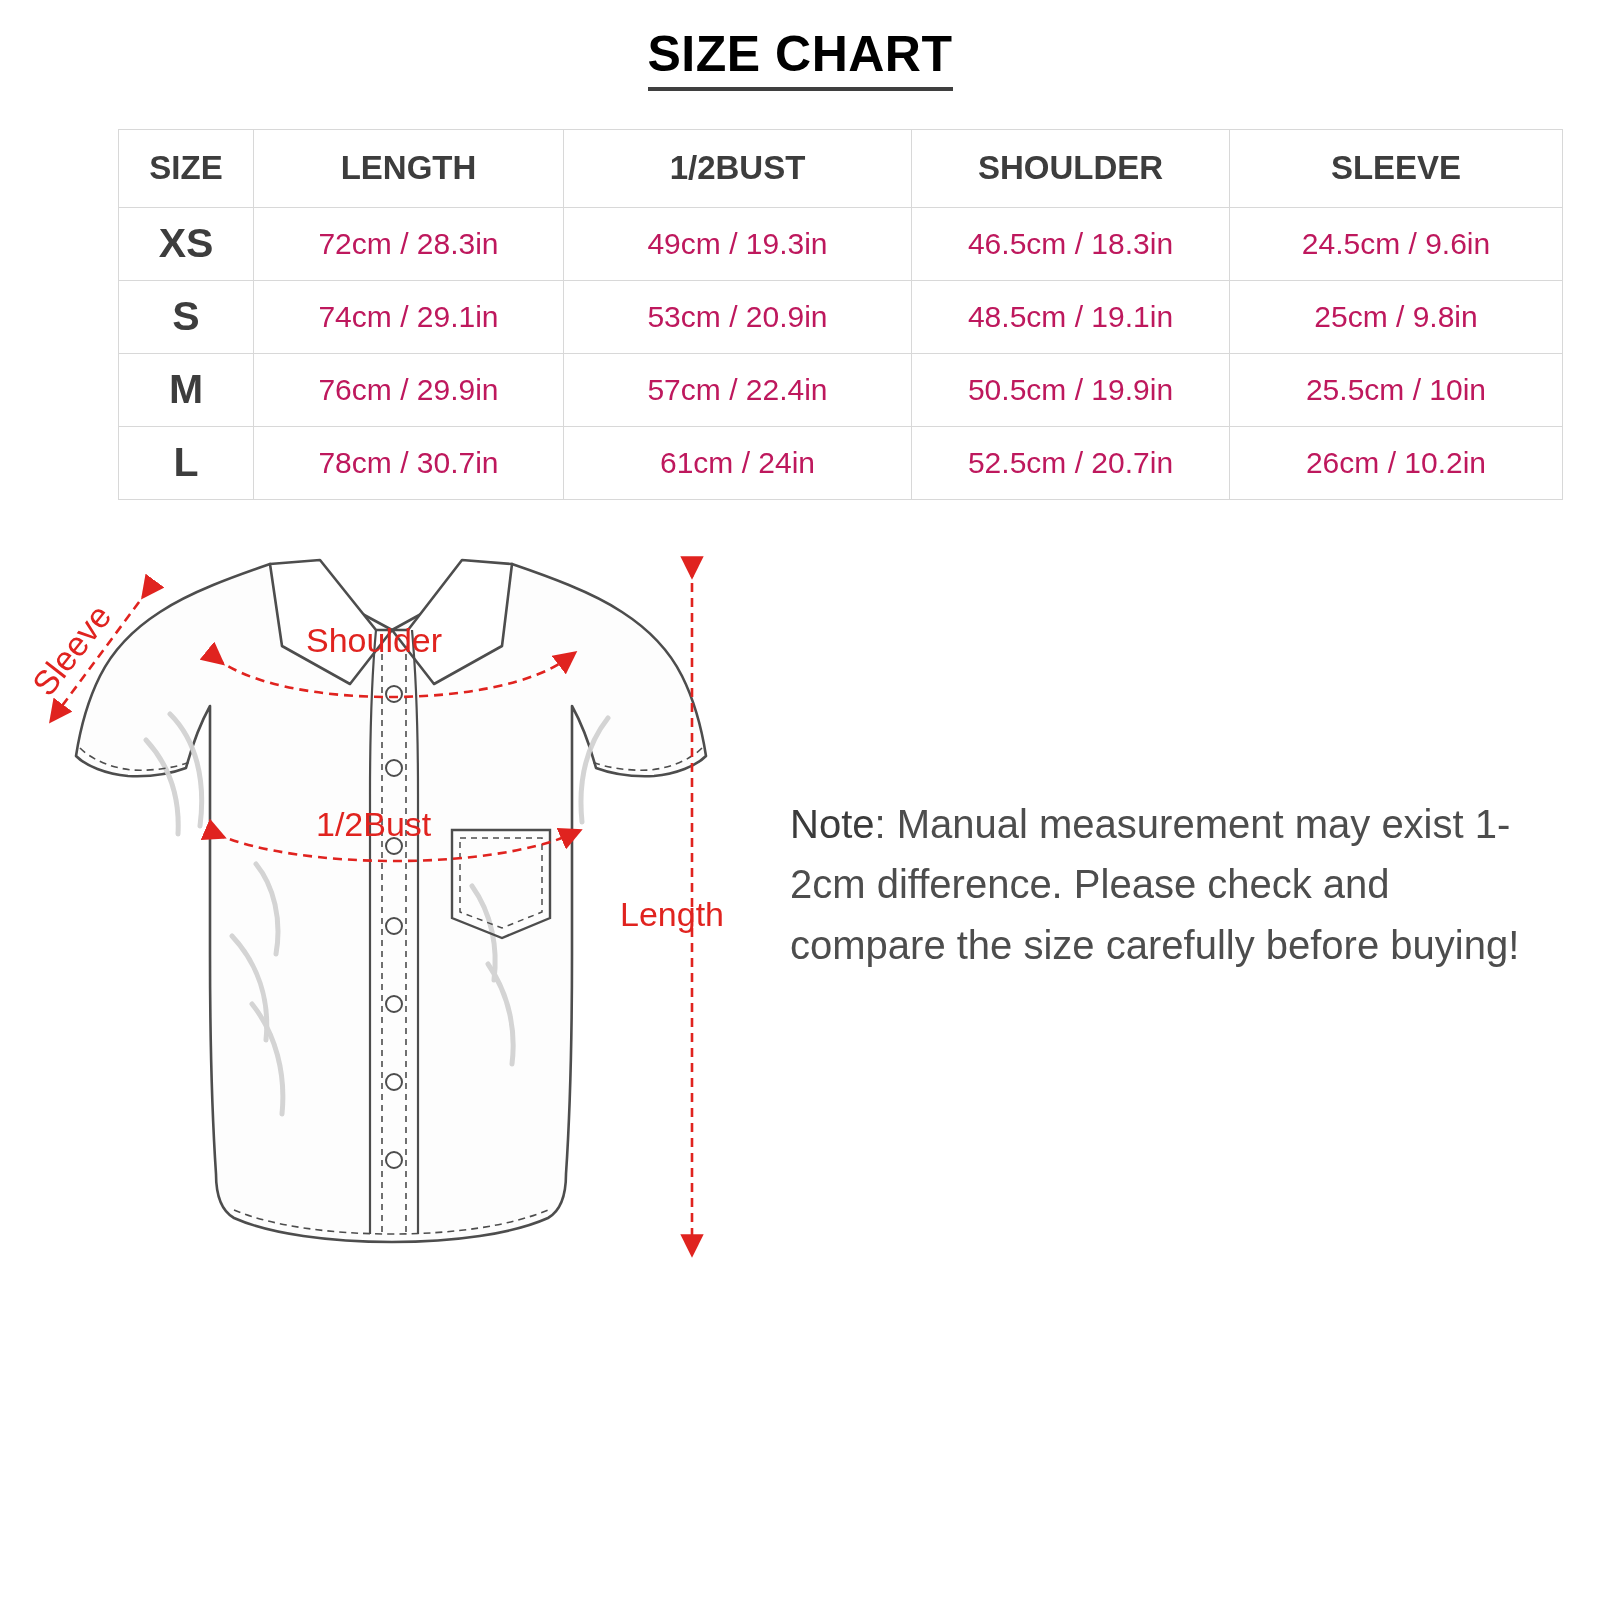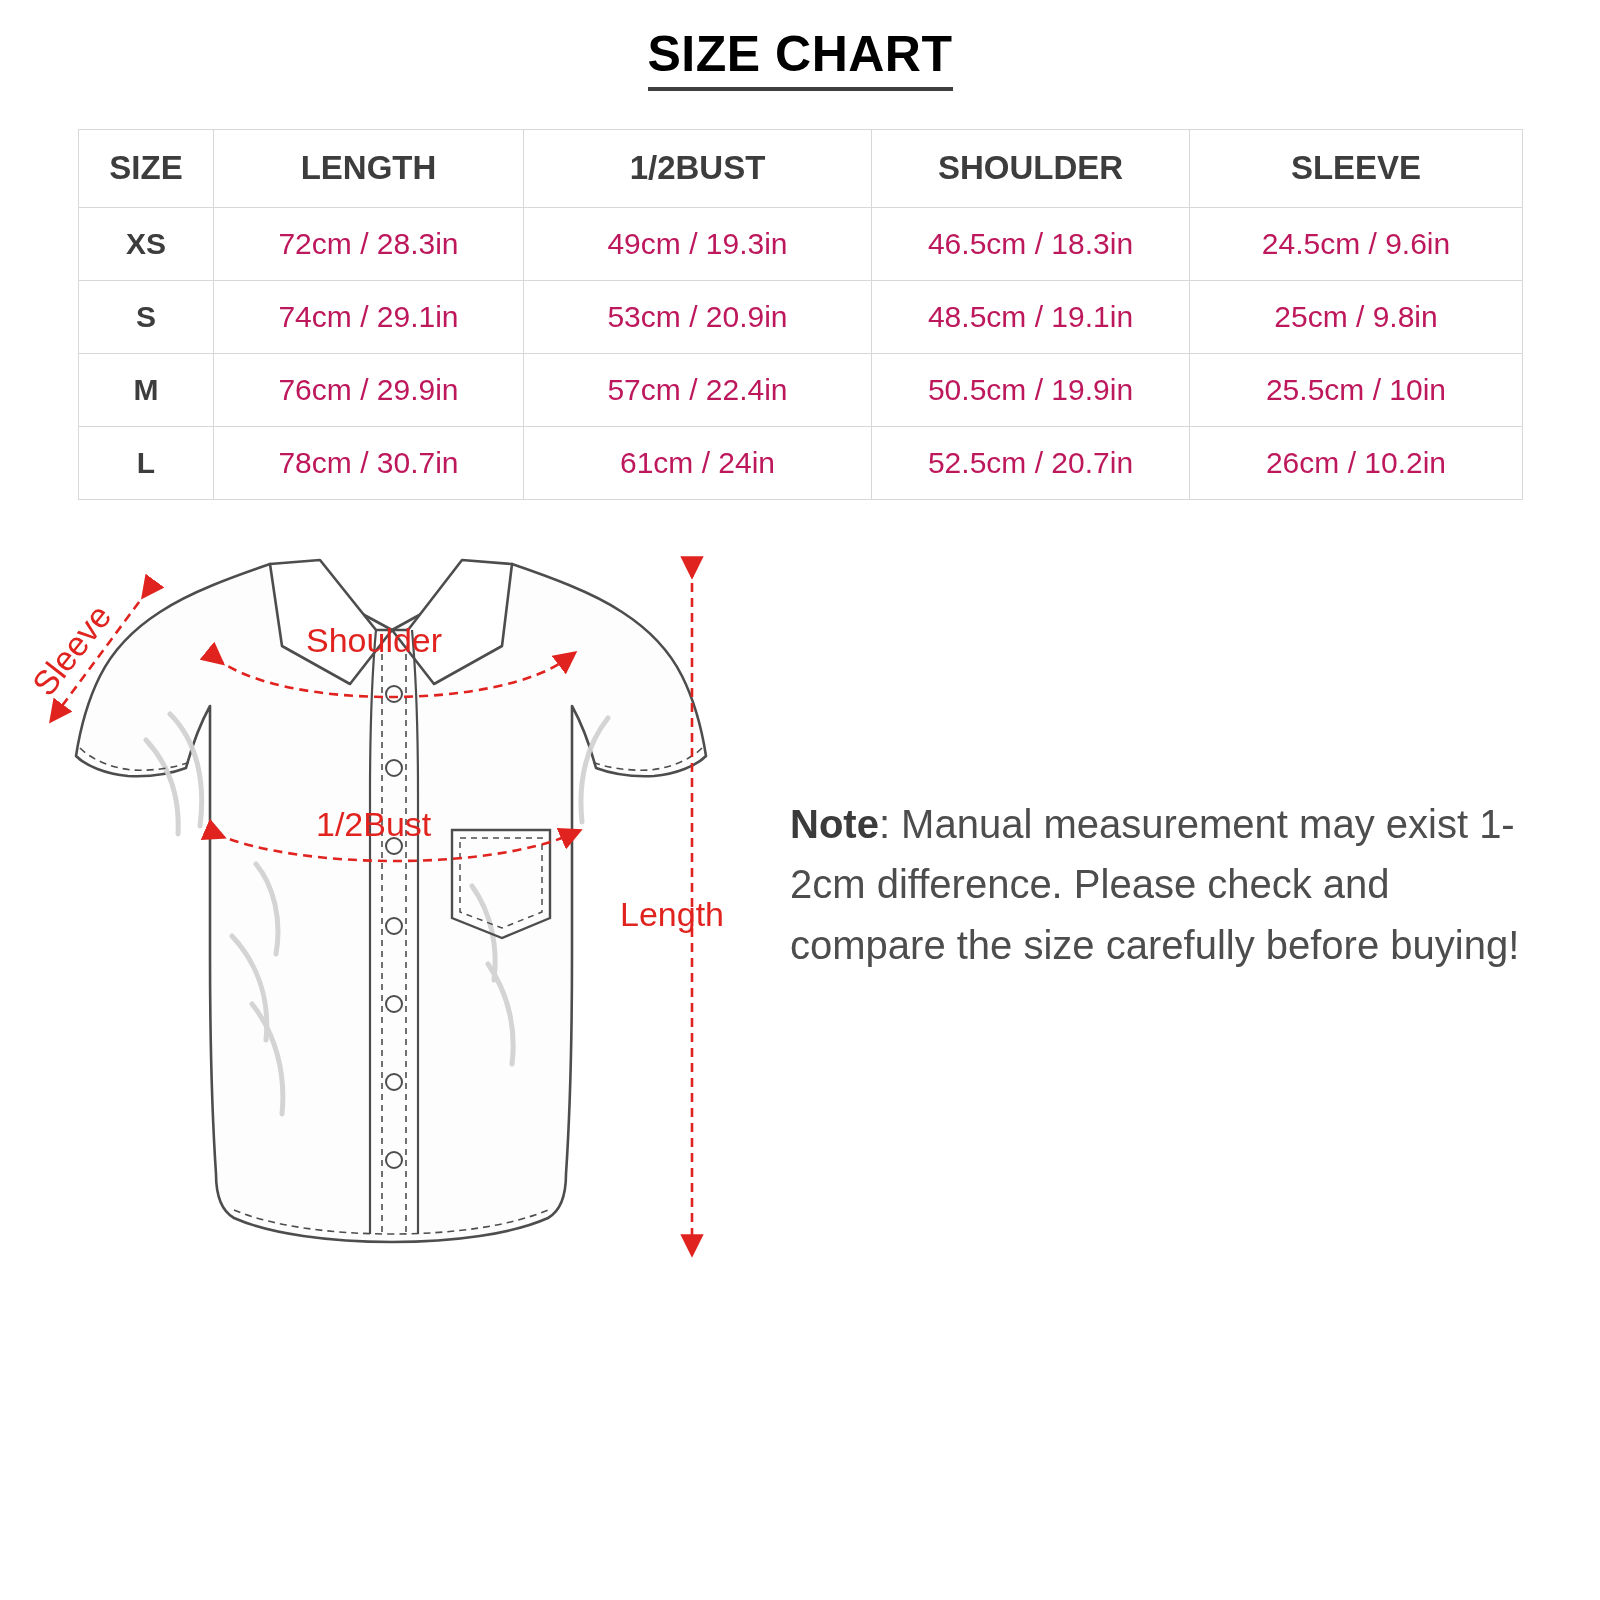--- a/index.html
+++ b/index.html
@@ -33,41 +33,42 @@
   }
 
   
   .table-wrap {
     margin: 38px 78px 0 78px;
   }
   table.size-table {
     border-collapse: collapse;
     width: 1444px;
     table-layout: fixed;
+    margin-left: 40px;
   }
   table.size-table th,
   table.size-table td {
     border: 1px solid #d8d8d8;
     text-align: center;
     color: #be185d;
   }
   table.size-table th {
     font-size: 33px;
     font-weight: bold;
     height: 75px;
     color: #3d3d3d;
   }
   table.size-table td {
     font-size: 30px;
     height: 70px;
     font-weight: normal;
   }
   table.size-table td.size-cell {
     font-weight: bold;
-    font-size: 30px;
+    font-size: 41px;
     color: #3d3d3d;
   }
   col.c-size   { width: 135px; }
   col.c-length { width: 310px; }
   col.c-bust   { width: 348px; }
   col.c-shoulder { width: 318px; }
   col.c-sleeve { width: 333px; }
 
   
   .lower {
@@ -88,21 +89,21 @@
     position: absolute;
     left: 790px;
     top: 260px;
     width: 740px;
   }
   .note-text {
     font-size: 40px;
     line-height: 1.52;
     color: #4d4d4d;
   }
-  .note-text b { color: #3b3b3b; font-weight: bold; }
+  .note-text b { color: #3b3b3b; font-weight: normal; }
 </style>
 </head>
 <body>
 
 <div class="title-wrap">
   <div class="title">SIZE CHART</div>
 </div>
 
 <div class="table-wrap">
   <table class="size-table">

